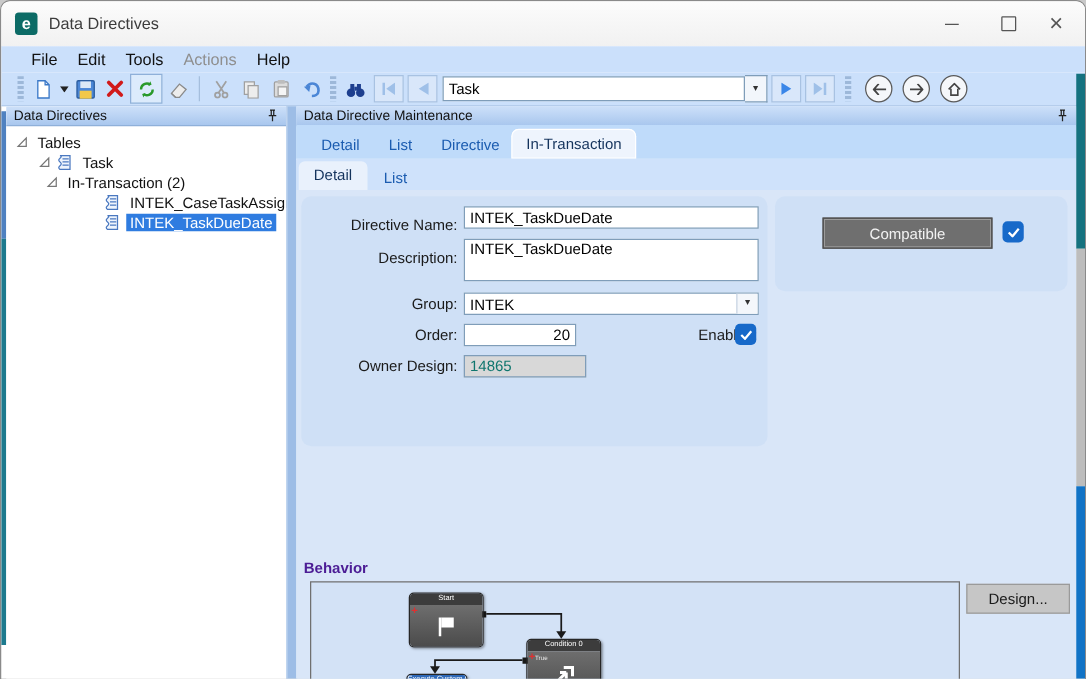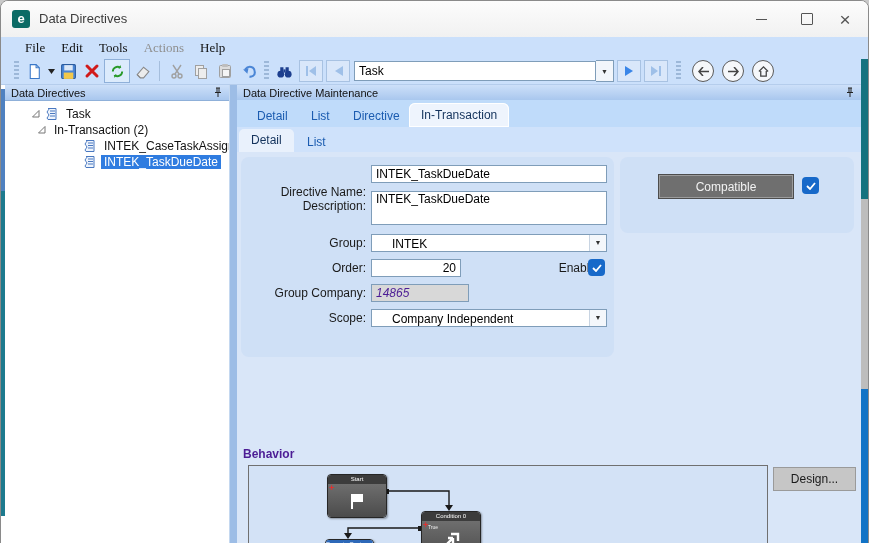--- a/index.html
+++ b/index.html
@@ -10,21 +10,21 @@
   #applogo{position:absolute;left:11px;top:9px;width:18px;height:18px;background:#0c6b66;border-radius:3px;
            color:#fff;font-weight:bold;font-size:13px;line-height:18px;text-align:center;}
   #apptitle{position:absolute;left:38px;top:10px;font-size:13px;color:#3c3c3c;}
   .wbtn{position:absolute;top:3px;width:34px;height:30px;display:flex;align-items:center;justify-content:center;color:#555;}
   #btn-min{right:90px}#btn-max{right:44px}#btn-close{right:6px}
   #btn-min i{display:block;width:11px;height:0;border-top:1px solid #555;}
   #btn-max i{display:block;width:10px;height:10px;border:1px solid #555;border-radius:1px;}
   #btn-close span{font-size:19px;line-height:19px;color:#555;}
   
   #menubar{position:absolute;left:0;top:36px;width:100%;height:21px;background:#cbe0fb;display:flex;align-items:center;gap:0;padding-left:16px;box-sizing:border-box;}
-  .menuitem{font-size:13px;color:#111;padding:0 8px;font-family:Liberation Serif, serif;}
+  .menuitem{font-size:13px;color:#111;padding:0 8px;}
   .menuitem.disabled{color:#8f8f8f;}
   #toolbar{position:absolute;left:0;top:57px;width:100%;height:27px;background:#cbe0fb;display:flex;align-items:center;padding-left:10px;box-sizing:border-box;border-bottom:1px solid #b5cdec;}
   .tbtn{width:24px;height:22px;display:flex;align-items:center;justify-content:center;flex:0 0 auto;}
   .tsep{width:1px;height:20px;background:#a5bedd;margin:0 5px;flex:0 0 auto;}
   .grip{width:5px;height:20px;margin:0 3px;background:repeating-linear-gradient(#9db8d9 0 2px,transparent 2px 4px);flex:0 0 auto;}
   #record-combo{display:flex;align-items:center;margin-left:4px;flex:0 0 auto;}
   #record-combo input{width:232px;height:18px;border:1px solid #7f9db9;font-size:12px;padding:0 4px;font-family:"Liberation Sans",sans-serif;}
   #record-combo .drop{width:17px;height:20px;border:1px solid #7f9db9;border-left:none;background:#f2f6fb;display:flex;align-items:center;justify-content:center;font-size:7px;color:#333;}
   .navbox{width:22px;height:20px;border:1px solid #a8c2e2;background:#d9e7fa;display:flex;align-items:center;justify-content:center;margin-left:3px;flex:0 0 auto;}
   .circbtn{width:20px;height:20px;border:1.5px solid #5a5a5a;border-radius:50%;display:flex;align-items:center;justify-content:center;margin-left:8px;color:#444;font-size:12px;flex:0 0 auto;background:#f5f7fa;}
@@ -56,21 +56,21 @@
   .subtab{position:absolute;bottom:0;height:20px;line-height:20px;padding:0 12px;font-size:12px;color:#1b5cb0;}
   .subtab.active{background:#e9f1fc;border-radius:5px 5px 0 0;color:#14335c;height:23px;line-height:23px;}
   #content{position:absolute;left:0;top:67px;width:100%;height:391px;background:#d9e6f8;}
   
   #formpanel{position:absolute;left:4px;top:5px;width:373px;height:200px;background:#cfe0f6;border-radius:8px;}
   .frow{position:absolute;left:0;width:100%;}
   .flabel{position:absolute;right:248px;text-align:right;font-size:12px;color:#1a1a1a;white-space:nowrap;}
   .ffield{position:absolute;left:130px;}
   .tinput{width:226px;height:16px;border:1px solid #7f9db9;font-size:12px;padding:0 4px;font-family:"Liberation Sans",sans-serif;background:#fff;}
   textarea.tinput{height:32px;resize:none;}
-  .combo{width:236px;height:18px;border:1px solid #7f9db9;background:#fff;position:relative;font-size:12px;line-height:18px;padding-left:20px;box-sizing:border-box;}
+  .combo{width:236px;height:18px;border:1px solid #7f9db9;background:#fff;position:relative;font-size:12px;line-height:18px;padding-left:4px;box-sizing:border-box;}
   .combo .arrow{position:absolute;right:0;top:0;width:16px;height:100%;border-left:1px solid #c8d4e2;display:flex;align-items:center;justify-content:center;font-size:7px;color:#333;background:#f4f7fb;}
   .checkbox{width:17px;height:17px;background:#1769c9;border-radius:4px;display:flex;align-items:center;justify-content:center;}
   
   #compatpanel{position:absolute;left:383px;top:5px;width:234px;height:76px;background:#cfe0f6;border-radius:8px;}
   #compatbtn{position:absolute;left:38px;top:17px;width:134px;height:23px;background:#6f6f6f;border:1px solid #4d4d4d;box-shadow:0 0 0 1px #9b9b9b inset;color:#f2f2f2;font-size:12px;display:flex;align-items:center;justify-content:center;}
   #compatcheck{position:absolute;left:182px;top:20px;}
   
   #behaviorlabel{position:absolute;left:6px;top:295px;font-size:12px;font-weight:bold;color:#4c1d95;}
   #canvas{position:absolute;left:11px;top:313px;width:518px;height:78px;border:1px solid #707070;background:#d3e2f6;}
   #designbtn{position:absolute;left:536px;top:315px;width:81px;height:22px;background:#c6c6c6;border:1px solid #9a9a9a;font-size:12px;color:#1a1a1a;display:flex;align-items:center;justify-content:center;}
@@ -233,20 +233,26 @@
   <div id="leftstrip2" data-interactable="true"></div>
 
   <div id="leftpanel" data-interactable="false">
     <div class="panelheader" data-interactable="false">
       <span class="ph-label" data-interactable="false">Data Directives</span>
       <svg width="10" height="11" viewBox="0 0 10 11" data-interactable="true">
           <path d="M3 1 h4 M4 1 v4 M6 1 v4 M2 5.5 h6 M5 5.5 v4.5" stroke="#222" fill="none"></path>
         </svg>
     </div>
     <div id="tree" data-interactable="false">
+      <div class="trow ind0" data-interactable="true">
+        <svg class="expander" viewBox="0 0 10 10" data-interactable="true">
+            <path d="M8 1.5 V8 H1.5 Z" fill="#fff" stroke="#777"></path>
+          </svg>
+        <span class="lbl" data-interactable="false">Tables</span>
+      </div>
       <div class="trow ind1" data-interactable="true">
         <svg class="expander" viewBox="0 0 10 10" data-interactable="true">
             <path d="M8 1.5 V8 H1.5 Z" fill="#fff" stroke="#777"></path>
           </svg>
         <svg class="docicon" viewBox="0 0 14 14" data-interactable="false">
             <path d="M3 1.5 h8 v11 h-8 q-2-1.5 0-3 q2-1.5 0-3 q-2-1.5 0-3 q2-1.5 0-2z" fill="#eef4fc" stroke="#4a78c0"></path>
             <path d="M5 4 h5 M5 6.5 h5 M5 9 h5" stroke="#4a78c0"></path>
           </svg>
         <span class="lbl" data-interactable="false">Task</span>
       </div>
@@ -291,21 +297,21 @@
     </div>
     <div id="subtabrow" data-interactable="false">
       <div class="subtab active" style="left:2px" data-interactable="true">Detail</div>
       <div class="subtab" style="left:58px" data-interactable="true">List</div>
     </div>
 
     <div id="content" data-interactable="false">
 
       <div id="formpanel" data-interactable="false">
         <div class="frow" style="top:8px">
-          <span class="flabel" style="top:20px" data-interactable="false">Directive Name:</span>
+          <span class="flabel" style="top:8px" data-interactable="false">Directive Name:</span>
           <input class="tinput ffield" style="top: 0px;" data-interactable="true" value="INTEK_TaskDueDate">
         </div>
         <div class="frow" style="top:34px">
           <span class="flabel" style="top:8px" data-interactable="false">Description:</span>
           <textarea class="tinput ffield" style="top: 0px;" data-interactable="true">INTEK_TaskDueDate</textarea>
         </div>
         <div class="frow" style="top:77px">
           <span class="flabel" style="top:2px" data-interactable="false">Group:</span>
           <div class="combo ffield" style="top:0" data-interactable="true">
             <span data-interactable="false">INTEK</span>
@@ -316,29 +322,22 @@
           <span class="flabel" style="top:2px" data-interactable="false">Order:</span>
           <input class="tinput ffield" style="top: 0px; width: 80px; text-align: right;" data-interactable="true" value="20">
           <span class="flabel" style="top:2px;right:8px" data-interactable="false">Enabled:</span>
           <div class="checkbox" style="position:absolute;left:347px;top:0" data-interactable="true">
             <svg width="10" height="8" viewBox="0 0 10 8" data-interactable="false">
                 <path d="M1 4 L4 7 L9 1" fill="none" stroke="#fff" stroke-width="1.8"></path>
               </svg>
           </div>
         </div>
         <div class="frow" style="top:127px">
-          <span class="flabel" style="top:2px" data-interactable="false">Group Company:</span>
-          <input class="tinput ffield" style="top: 0px; width: 88px; background: rgb(216, 216, 216); color: #4c1d95; font-style: italic;" data-interactable="false" value="14865">
-        </div>
-        <div class="frow" style="top:152px">
-          <span class="flabel" style="top:2px" data-interactable="false">Scope:</span>
-          <div class="combo ffield" style="top:0" data-interactable="true">
-            <span data-interactable="false">Company Independent</span>
-            <span class="arrow" data-interactable="true">▼</span>
-          </div>
+          <span class="flabel" style="top:2px" data-interactable="false">Owner Design:</span>
+          <input class="tinput ffield" style="top: 0px; width: 88px; background: rgb(216, 216, 216); color: #0f766e;" data-interactable="false" value="14865">
         </div>
       </div>
 
       <div id="compatpanel" data-interactable="false">
         <div id="compatbtn" data-interactable="true">Compatible</div>
         <div id="compatcheck" class="checkbox" data-interactable="true">
           <svg width="10" height="8" viewBox="0 0 10 8" data-interactable="false">
               <path d="M1 4 L4 7 L9 1" fill="none" stroke="#fff" stroke-width="1.8"></path>
             </svg>
         </div>

